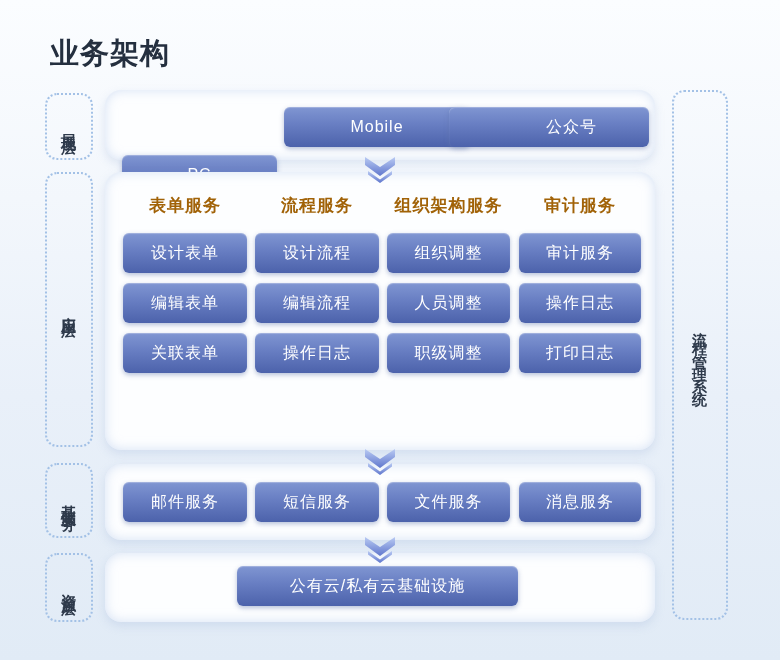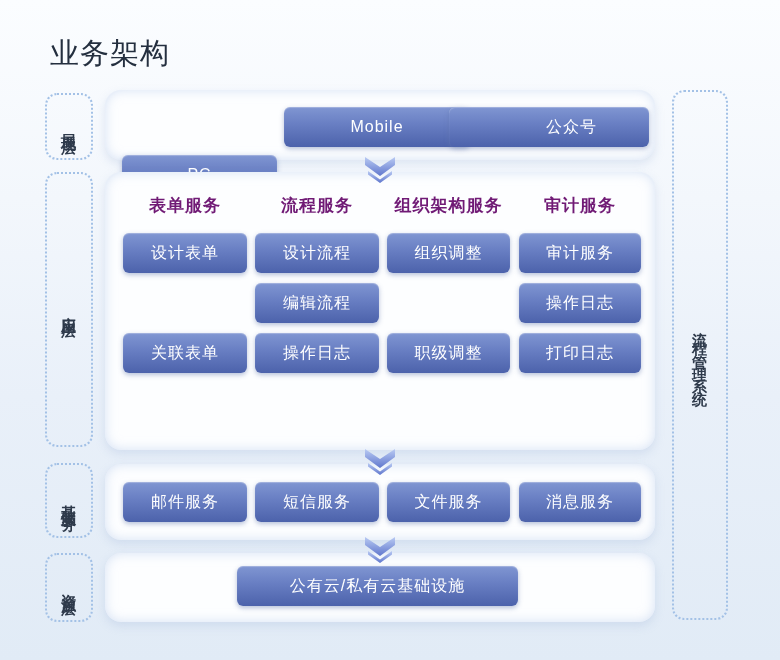--- a/index.html
+++ b/index.html
@@ -8,21 +8,21 @@
     background:#e2ecf7;
   }
   .stage{
     position:relative;
     width:780px;height:660px;
     overflow:hidden;
     background:linear-gradient(180deg,#fbfdff 0%,#f3f7fc 30%,#e9f0f9 60%,#e1ebf6 100%);
   }
   .title{
     position:absolute;left:50px;top:34px;
-    font-size:29px;font-weight:400;color:#242f3f;letter-spacing:1px;
+    font-size:29px;font-weight:700;color:#242f3f;letter-spacing:1px;
   }
   
   .tag{
     position:absolute;
     border:2px dotted #a3c1e6;border-radius:12px;
     display:flex;align-items:center;justify-content:center;
     color:#2e3a4b;font-size:15px;font-weight:600;
     box-sizing:border-box;
   }
   .vtext{
@@ -59,21 +59,21 @@
   .np2{left:179px;width:186px;}
   .np3{left:344px;width:155px;padding-left:45px;}
   
   .c1{left:18px;width:124px;}
   .c2{left:150px;width:124px;}
   .c3{left:282px;width:123px;}
   .c4{left:414px;width:122px;}
   .col-header{
     position:absolute;top:22px;height:22px;
     display:flex;align-items:center;justify-content:center;
-    color:#701a75;font-size:17px;font-weight:700;letter-spacing:1px;
+    color:#a16207;font-size:17px;font-weight:700;letter-spacing:1px;
   }
   .r1{top:61px;} .r2{top:111px;} .r3{top:161px;} .r4{top:211px;}
   .panel-basic .node{top:18px;}
   .panel-resource .node-infra{left:132px;width:281px;top:13px;}
   
   .arrow{position:absolute;left:363px;width:34px;height:27px;z-index:5;}
   .a1{top:156px;} .a2{top:448px;} .a3{top:536px;}
 </style>
 </head>
 <body>
@@ -114,27 +114,29 @@
     <div class="node np3">公众号</div>
   </div>
 
   <div class="panel panel-application">
     <div class="col-header c1">表单服务</div>
     <div class="col-header c2">流程服务</div>
     <div class="col-header c3">组织架构服务</div>
     <div class="col-header c4">审计服务</div>
 
     <div class="node c1 r1">设计表单</div>
+    <div class="node c1 r2">编辑表单</div>
     <div class="node c1 r3">关联表单</div>
 
     <div class="node c2 r1">设计流程</div>
     <div class="node c2 r2">编辑流程</div>
     <div class="node c2 r3">操作日志</div>
 
     <div class="node c3 r1">组织调整</div>
+    <div class="node c3 r2">人员调整</div>
     <div class="node c3 r3">职级调整</div>
 
     <div class="node c4 r1">审计服务</div>
     <div class="node c4 r2">操作日志</div>
     <div class="node c4 r3">打印日志</div>
   </div>
 
   <div class="panel panel-basic">
     <div class="node c1">邮件服务</div>
     <div class="node c2">短信服务</div>

